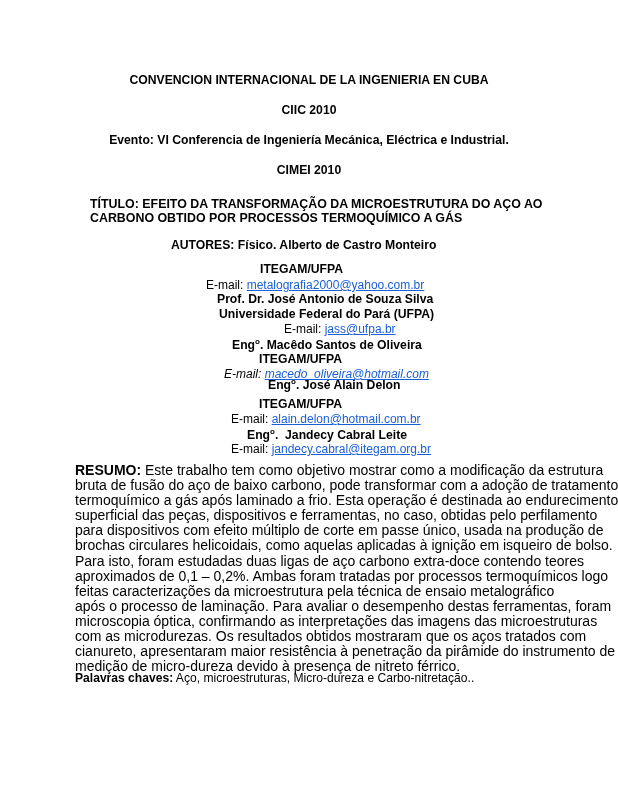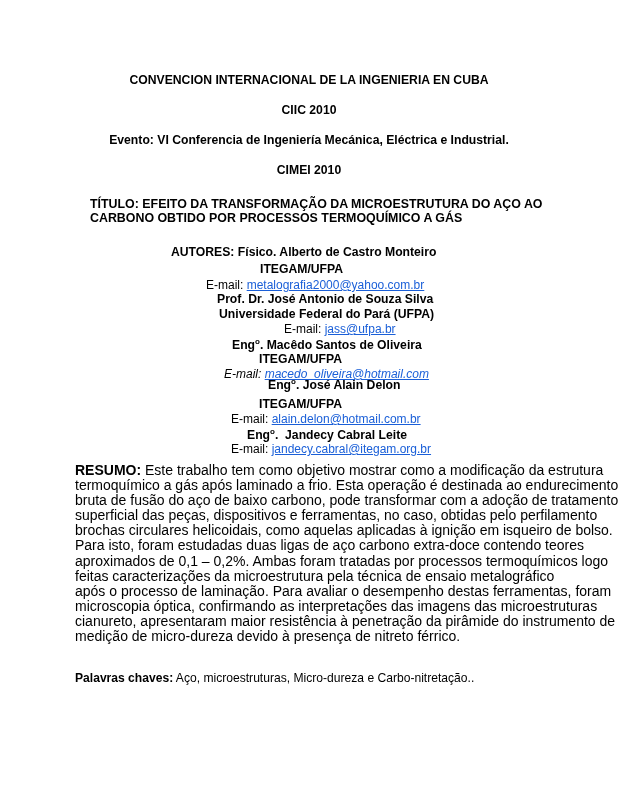--- a/index.html
+++ b/index.html
@@ -24,21 +24,21 @@
 <body>
 
 <div class="abs center h" style="top:73px;">CONVENCION INTERNACIONAL DE LA INGENIERIA EN CUBA</div>
 <div class="abs center h" style="top:103px;">CIIC 2010</div>
 <div class="abs center h" style="top:133px;">Evento: VI Conferencia de Ingeniería Mecánica, Eléctrica e Industrial.</div>
 <div class="abs center h" style="top:163px;">CIMEI 2010</div>
 
 <div class="abs t" style="top:197px;">TÍTULO: EFEITO DA TRANSFORMAÇÃO DA MICROESTRUTURA DO AÇO AO</div>
 <div class="abs t" style="top:211px;">CARBONO OBTIDO POR PROCESSOS TERMOQUÍMICO A GÁS</div>
 
-<div class="abs a" style="left:171px; top:245px;">AUTORES: Físico. Alberto de Castro Monteiro</div>
+<div class="abs a" style="left:171px; top:238px;">AUTORES: Físico. Alberto de Castro Monteiro</div>
 
 <div class="abs a" style="left:260px; top:262px;">ITEGAM/UFPA</div>
 <div class="abs em" style="left:206px; top:278px;">
   <span>E-mail: </span><a class="lnk small-link" href="#">metalografia2000@yahoo.com.br</a>
 </div>
 
 <div class="abs a" style="left:217px; top:292px;">Prof. Dr. José Antonio de Souza Silva</div>
 <div class="abs a" style="left:219px; top:307px;">Universidade Federal do Pará (UFPA)</div>
 <div class="abs em" style="left:284px; top:322px;">
   <span>E-mail: </span><a class="lnk" href="#">jass@ufpa.br</a>
@@ -62,28 +62,30 @@
 
 <div class="abs a" style="left:235px; top:427px;padding-left:12px;">
   <span>Eng</span><sup>o</sup><span style="white-space:pre;">.  Jandecy Cabral Leite</span>
 </div>
 <div class="abs em" style="left:231px; top:442px;">
   <span>E-mail: </span><a class="lnk" href="#">jandecy.cabral@itegam.org.br</a>
 </div>
 
 <div class="abstract">
   <span class="line"><b>RESUMO:</b><span style="white-space:pre;"> Este trabalho tem como objetivo mostrar como a modificação da estrutura</span></span>
+  <span class="line">bruta de fusão do aço de baixo carbono, pode transformar com a adoção de tratamento</span>
   <span class="line">termoquímico a gás após laminado a frio. Esta operação é destinada ao endurecimento</span>
-  <span class="line">bruta de fusão do aço de baixo carbono, pode transformar com a adoção de tratamento</span>
   <span class="line">superficial das peças, dispositivos e ferramentas, no caso, obtidas pelo perfilamento</span>
+  <span class="line">para dispositivos com efeito múltiplo de corte em passe único, usada na produção de</span>
   <span class="line">brochas circulares helicoidais, como aquelas aplicadas à ignição em isqueiro de bolso.</span>
   <span class="line">Para isto, foram estudadas duas ligas de aço carbono extra-doce contendo teores</span>
   <span class="line">aproximados de 0,1 – 0,2%. Ambas foram tratadas por processos termoquímicos logo</span>
   <span class="line">feitas caracterizações da microestrutura pela técnica de ensaio metalográfico</span>
   <span class="line">após o processo de laminação. Para avaliar o desempenho destas ferramentas, foram</span>
   <span class="line">microscopia óptica, confirmando as interpretações das imagens das microestruturas</span>
+  <span class="line">com as microdurezas. Os resultados obtidos mostraram que os aços tratados com</span>
   <span class="line">cianureto, apresentaram maior resistência à penetração da pirâmide do instrumento de</span>
   <span class="line last">medição de micro-dureza devido à presença de nitreto férrico.</span>
 </div>
 
 <div class="kw">
   <b>Palavras chaves:</b><span style="white-space:pre;"> Aço, microestruturas, Micro-dureza e Carbo-nitretação..</span>
 </div>
 
 </body></html>

